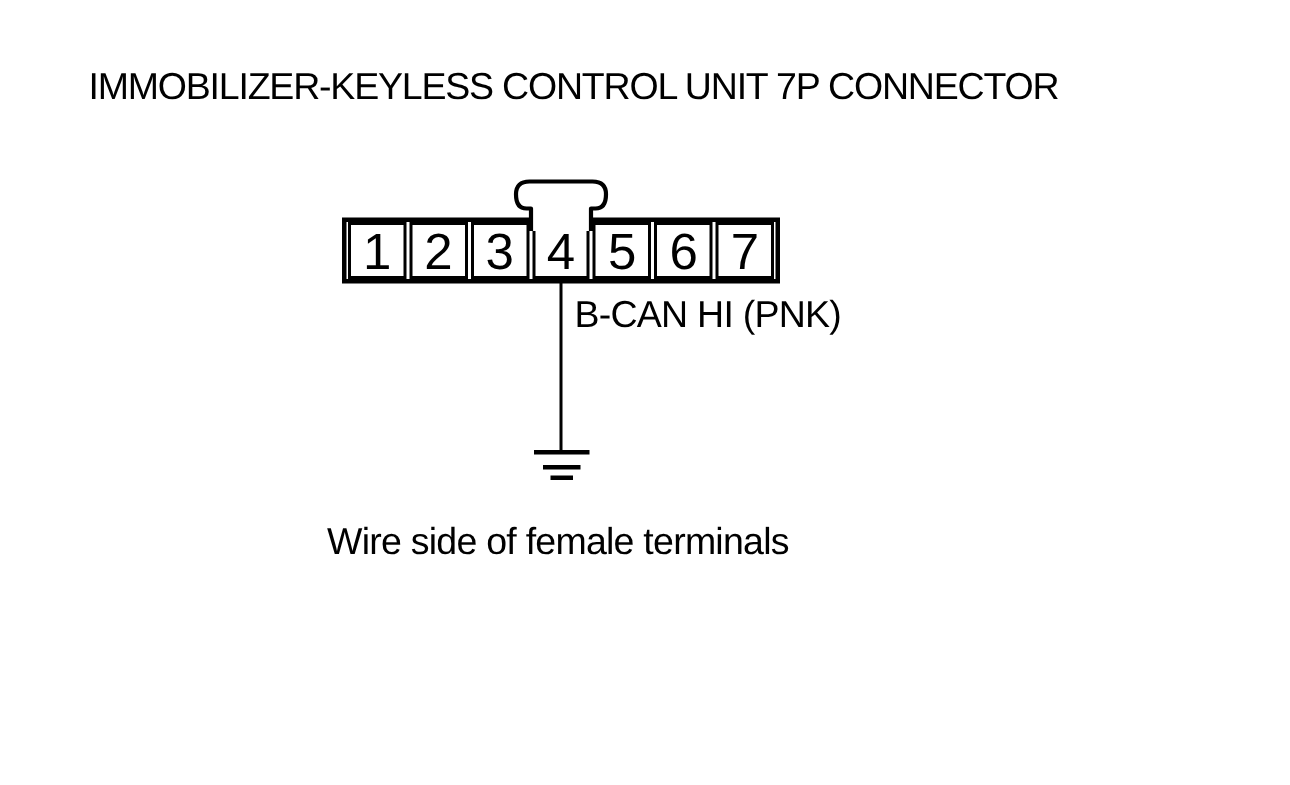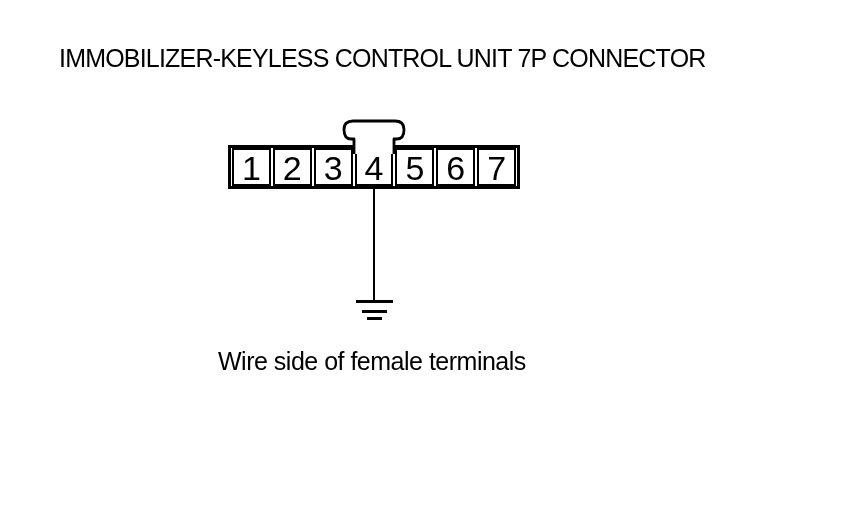--- a/index.html
+++ b/index.html
@@ -111,15 +111,16 @@
   </svg>
 
   <div class="jumper-wire-line"></div>
 
   <div>
     <div class="ground-bar ground-bar-1"></div>
     <div class="ground-bar ground-bar-2"></div>
     <div class="ground-bar ground-bar-3"></div>
   </div>
 
+  <div class="label wire-label">B-CAN HI (PNK)</div>
   <div class="label caption">Wire side of female terminals</div>
 
 </div>
 
 </body></html>

